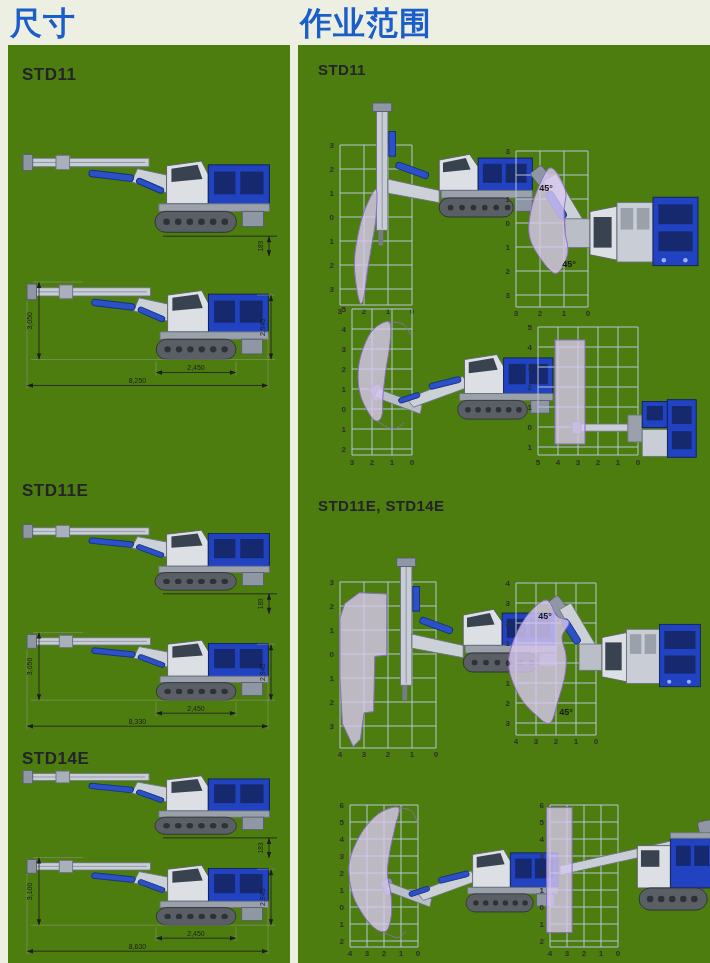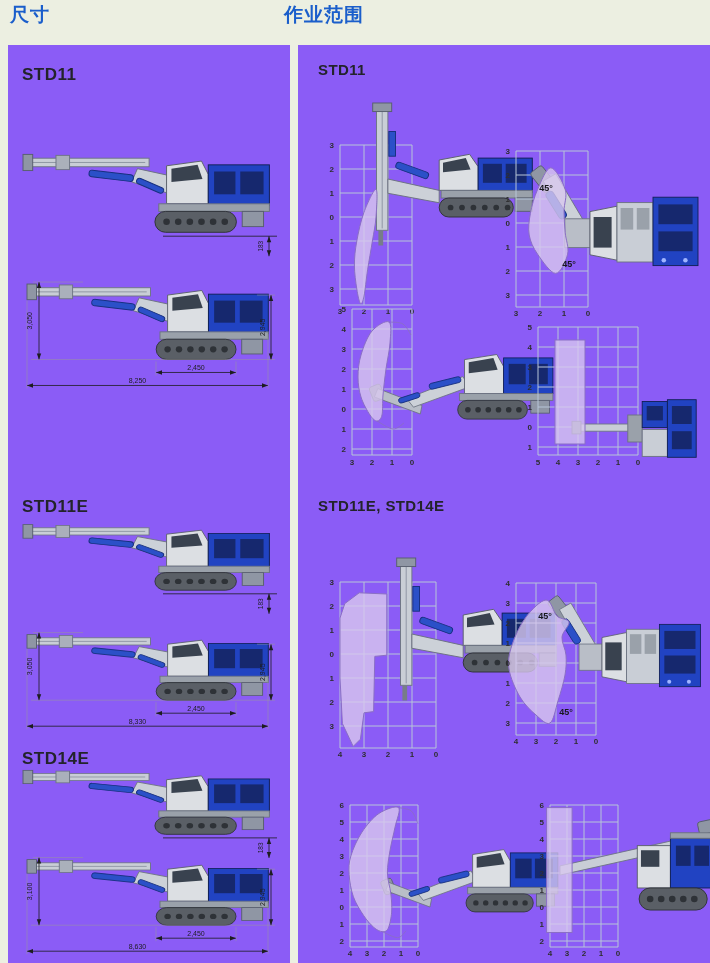--- a/index.html
+++ b/index.html
@@ -1,24 +1,24 @@
 <!DOCTYPE html>
 <html><head>
 <meta charset="utf-8">
 <style>
   html,body{margin:0;padding:0}
   body{
     width:710px;height:963px;position:relative;overflow:hidden;
     background:#ecefe1;
     font-family:"Liberation Sans",sans-serif;
   }
-  .col-header{position:absolute;top:2px;font-size:19px;font-weight:bold;color:#1a5ecb;letter-spacing:1px}
+  .col-header{position:absolute;top:2px;font-size:32px;font-weight:bold;color:#1a5ecb;letter-spacing:1px}
   .col-header.hleft{left:10px}
-  .col-header.hright{left:284px}
-  .panel{position:absolute;top:45px;bottom:0;background:#8b5cf6}
+  .col-header.hright{left:300px}
+  .panel{position:absolute;top:45px;bottom:0;background:#4d7c0f}
   .panel-left{left:8px;width:282px}
   .panel-right{left:298px;width:412px}
   .model-title{position:absolute;margin:0;left:14px;font-size:17px;font-weight:bold;color:#23232b;letter-spacing:.5px}
   .range-title{position:absolute;margin:0;left:20px;font-size:15px;font-weight:bold;color:#23232b;letter-spacing:.4px}
   .fig,.diag{position:absolute}
   svg text{font-family:"Liberation Sans",sans-serif}
 </style>
 </head>
 <body>
 
@@ -59,21 +59,21 @@
           <polygon points="0,0 -6,-2.2 -6,2.2" transform="translate(14,294.48) rotate(180)" fill="#1d1d1f"></polygon>
           <polygon points="0,0 -6,-2.2 -6,2.2" transform="translate(255,294.48) rotate(0)" fill="#1d1d1f"></polygon>
           <g font-size="7" fill="#1d1d1f">
             <text transform="translate(250,155.2) rotate(-90)" text-anchor="middle" font-size="6.5">183</text>
             <text transform="translate(19,229.76) rotate(-90)" text-anchor="middle">3,050</text>
             <text transform="translate(252,236.28000000000003) rotate(-90)" text-anchor="middle">2,945</text>
             <text x="183" y="278.98" text-anchor="middle">2,450</text>
             <text x="124.5" y="291.98" text-anchor="middle">8,250</text>
           </g>
         </svg></div>
-    <h3 class="model-title" style="top:452px">STD11E</h3>
+    <h3 class="model-title" style="top:436px">STD11E</h3>
     <div class="fig" id="fig1" style="left:5px;top:462px"><svg width="272" height="228">
           <use href="#sym-side" transform="translate(10,8) scale(0.97,0.8)"></use>
           <use href="#sym-side" transform="translate(14,118) scale(0.95,0.8)"></use>
           <g stroke="#1d1d1f" stroke-width="0.8" fill="none">
             <line x1="150" y1="86.80000000000001" x2="264" y2="86.80000000000001"></line>
             <line x1="256" y1="86.80000000000001" x2="256" y2="106.80000000000001"></line>
             <line x1="26" y1="125.6" x2="26" y2="193.2"></line>
             <line x1="258" y1="137.2" x2="258" y2="193.2"></line>
             <line x1="143" y1="206.2" x2="223" y2="206.2"></line>
             <line x1="14" y1="219.2" x2="255" y2="219.2"></line>

